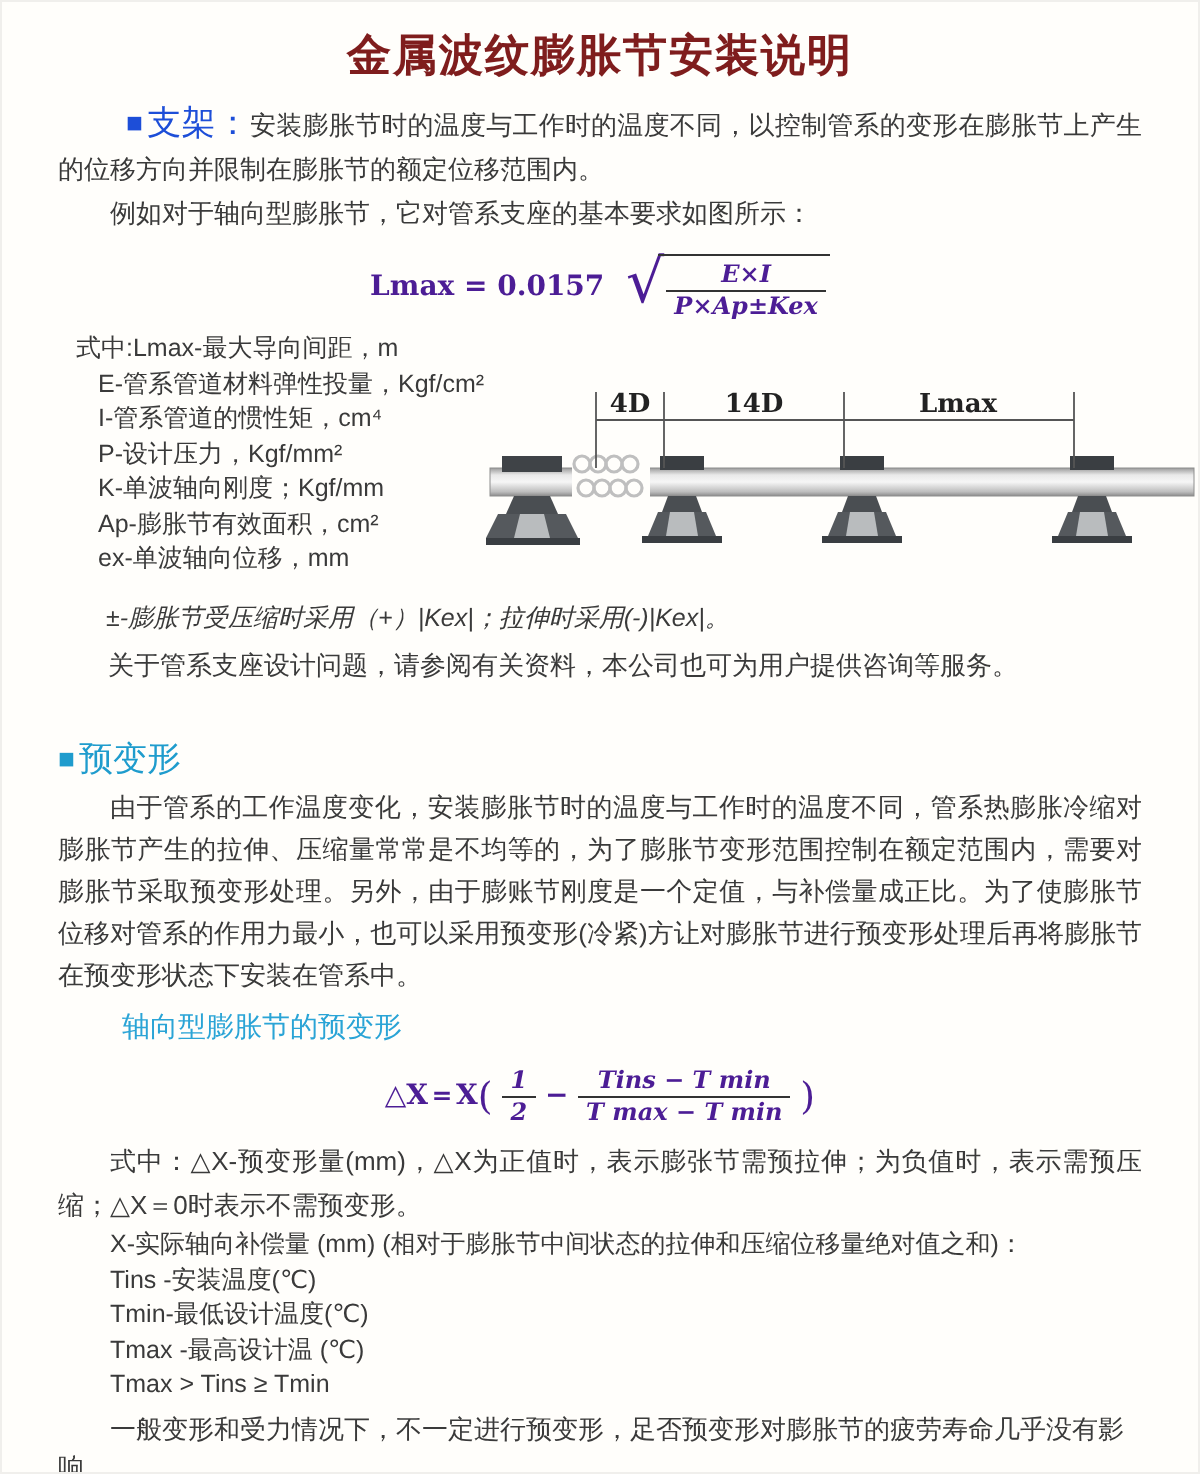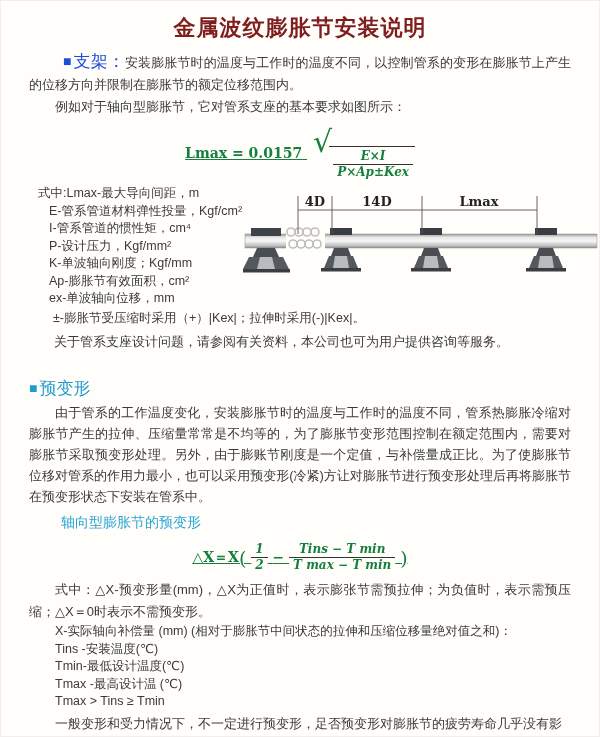--- a/index.html
+++ b/index.html
@@ -15,36 +15,36 @@
     margin-top:12px; text-align:center;
     font-size:22px; font-weight:bold; color:#7f1d1d; letter-spacing:1px;
   }
   .inline-head { font-size:17px; color:#1d4ed8; line-height:1; }
   .inline-head .bullet { font-size:14px; margin-right:2px; position:relative; top:-1px; }
   .para { font-size:13px; line-height:22px; text-align:justify; }
   .indent { text-indent:26px; }
   .p-intro { margin-top:9px; text-indent:34px; }
   
   .formula-row { text-align:center; font-family:"DejaVu Serif","Liberation Serif",serif;
-                 font-weight:bold; color:#15803d; font-size:14px;text-decoration:underline; }
+                 font-weight:bold; color:#4c1d95; font-size:14px; }
   .formula-row .frac { display:inline-block; vertical-align:middle; text-align:center;
                        font-size:12px; font-style:italic; line-height:1.25; }
   .formula-row .frac .num { display:block; border-bottom:1px solid #333; padding:0 4px; }
   .formula-row .frac .den { display:block; padding:0 4px; }
   .formula-row .sqrt { display:inline-flex; align-items:flex-start; vertical-align:middle; margin-left:6px; }
   .formula-row .rad { font-size:30px; font-weight:normal; line-height:30px; margin-right:-3px; }
-  .formula-row .sqrt-body { border-top:1.6px solid #333; padding:2px 2px 0 4px;margin-top:19px; }
+  .formula-row .sqrt-body { border-top:1.6px solid #333; padding:2px 2px 0 4px; }
   .formula-row .paren { font-size:19px; font-weight:normal; vertical-align:middle; }
   .f1 { margin:9px 0 5px; }
   .f2 { margin:8px 0 6px; }
   
   .varlist { font-size:12.5px; line-height:17.5px; margin-top:4px; }
   .varlist .vline { margin-left:20px; }
   .varlist .vline.first { margin-left:9px; }
-  .varlist .vline.pm { margin-left:24px; margin-top:2px; }
+  .varlist .vline.pm { margin-left:24px; margin-top:12px;font-style:italic; }
   .note-line { font-size:13px; line-height:19px; margin:5px 0 0 25px; }
   .sec-head { font-size:17px; color:#1f9ccd; margin-top:26px; line-height:24px; }
   .sec-head .bullet { font-size:14px; margin-right:2px; position:relative; top:-1px; }
   .sub-head { font-size:14px; color:#2aa4d6; line-height:24px; }
   .sub-axial { margin:3px 0 0 32px; }
   .sub-lateral { margin:6px 0 0 5px; }
   .p-predeform { line-height:21px; margin-top:1px; }
   .itemlist { font-size:12.5px; line-height:17.5px; }
   .itemlist .iline { margin-left:26px; }
   .exp-para { margin-top:3px; }

